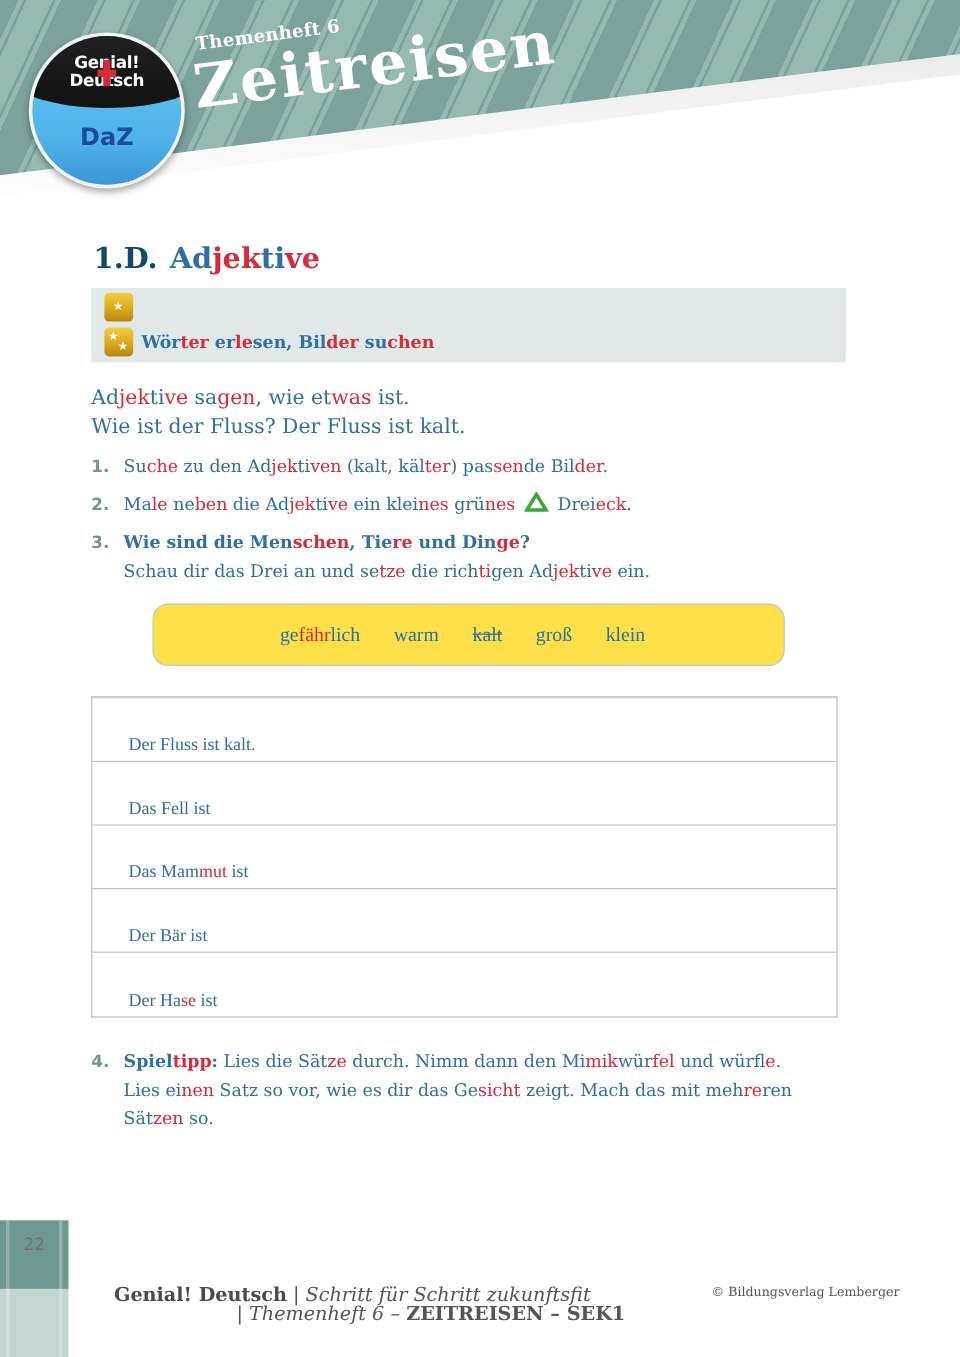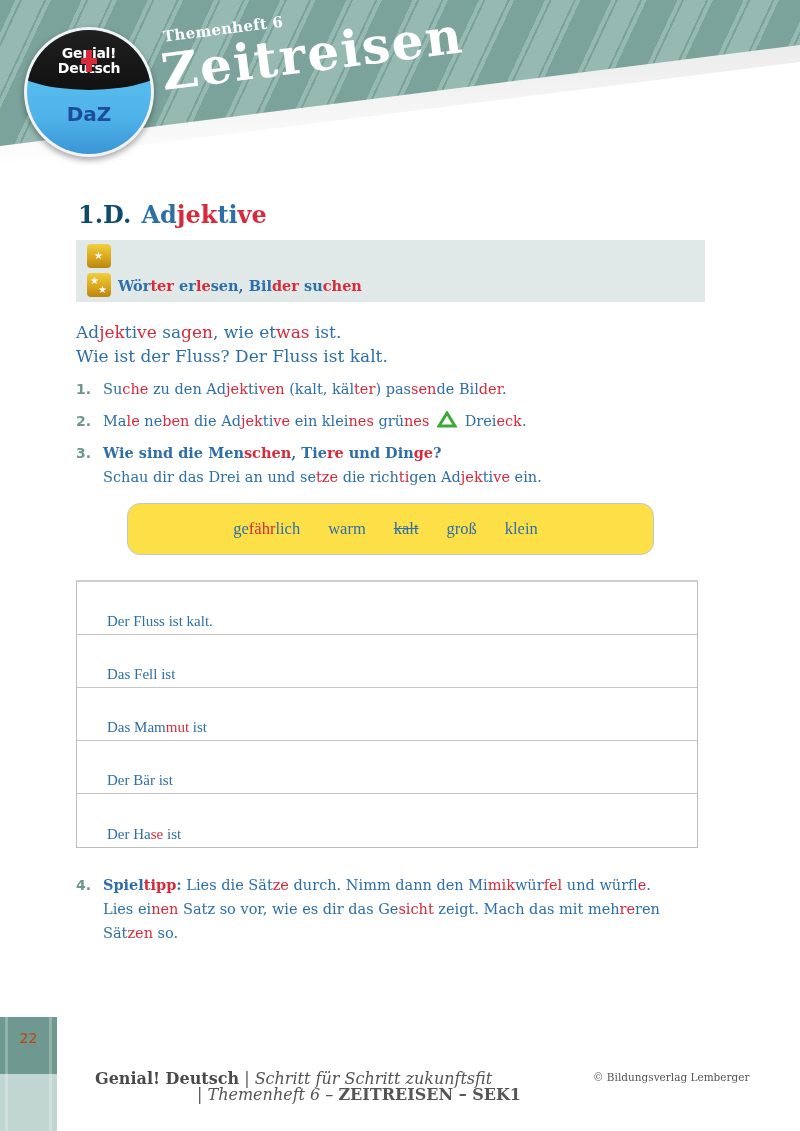--- a/index.html
+++ b/index.html
@@ -147,21 +147,21 @@
       background: #c2d6d1;
     }
     .page-tab .top {
       position: absolute; left: 0; top: 0; width: 57px; height: 57px; background: #6f9990;
     }
     .page-tab .stripe {
       position: absolute; top: 0; width: 3px; height: 114px; background: rgba(255,255,255,0.25);
     }
     .page-num {
       position: absolute; left: 8px; top: 1030px; width: 41px; text-align: center;
-      font-family: "DejaVu Sans", sans-serif; font-size: 14px; color: #c2410c;
+      font-family: "DejaVu Sans", sans-serif; font-size: 14px; color: #737373;
     }
     .footer-left {
       position: absolute; left: 95px; top: 1071px; font-family: "DejaVu Serif", serif;
       font-size: 16px; color: #555; line-height: 16px;
     }
     .footer-left .brand { font-weight: bold; color: #4a4a4a; }
     .footer-left i { font-style: italic; }
     .footer-left .line2 { padding-left: 102px; }
     .footer-right {
       position: absolute; left: 593px; top: 1071px; font-family: "DejaVu Serif", serif;

